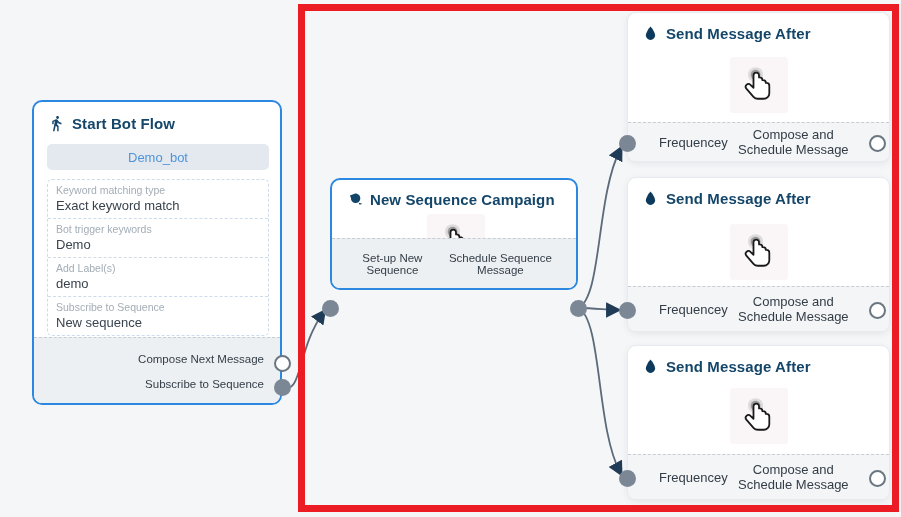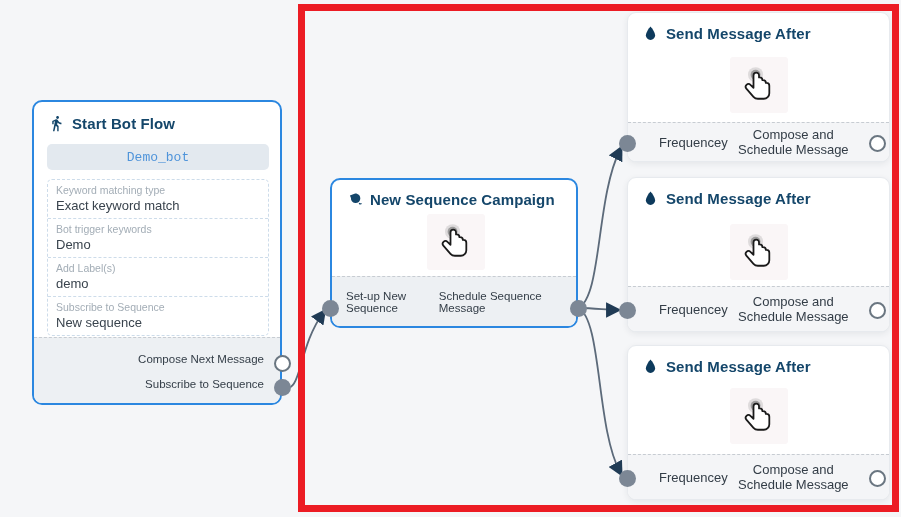--- a/index.html
+++ b/index.html
@@ -11,21 +11,21 @@
   .edges{position:absolute;left:0;top:0;z-index:1;}
   .node{position:absolute;background:#ffffff;box-sizing:border-box;z-index:2;}
   .node.blue{border:2px solid #2b87e0;border-radius:10px;}
   .node.plain{border:1px solid #e7eaee;border-radius:9px;box-shadow:0 2px 6px rgba(35,45,60,0.08);}
   .node-header{display:flex;align-items:center;gap:7px;padding:13px 14px 0 14px;}
   .node-title{font-size:15px;font-weight:bold;color:#14466a;letter-spacing:.1px;white-space:nowrap;}
   .title-icon{width:17px;height:17px;flex:0 0 auto;}
   .bot-btn{
     position:absolute;left:13px;top:42px;width:222px;height:26px;
     background:#e3e9ef;border:none;border-radius:5px;color:#4f94da;
-    font-size:13px;font-family:Liberation Mono, monospace;cursor:pointer;
+    font-size:13px;font-family:Liberation Sans, sans-serif;cursor:pointer;
   }
   .fields{
     position:absolute;left:13px;top:77px;width:222px;
     border:1px dashed #cddcea;border-radius:5px;box-sizing:border-box;background:#fff;
   }
   .field{padding:3px 8px 4px 8px;border-bottom:1px dashed #cddcea;}
   .field:last-child{border-bottom:none;}
   .field-label{font-size:10.5px;color:#a3adb6;line-height:14px;}
   .field-value{font-size:13px;color:#39434d;line-height:17px;}
   .strip{
@@ -96,21 +96,21 @@
         <div class="field-label">Subscribe to Sequence</div>
         <div class="field-value">New sequence</div>
       </div>
     </div>
     <div class="strip" style="height:65px;">
       <div class="out-row" style="top:15px;">Compose Next Message</div>
       <div class="out-row" style="top:40px;">Subscribe to Sequence</div>
     </div>
   </div>
 
-  <div class="node blue" style="left:330px;top:178px;width:248px;height:150px;">
+  <div class="node blue" style="left:330px;top:178px;width:248px;height:112px;text-align:center;">
     <div class="node-header" style="padding-top:11px;">
       <svg class="title-icon" viewBox="0 0 24 24">
         <path fill="#14466a" d="M5.5 6.5 L13 3.5 C17.5 3.5 20.5 6.8 20.2 10.8 C19.9 14.8 16.5 17.5 12.8 17 C9.1 16.5 6.6 13.5 7 10 Z"></path>
         <path fill="#14466a" d="M19 16.5 q2.2 1.4 3.5.4 q-.4 2.6-3 2.2 q-1.2-.2-1.5-1.2 Z"></path>
       </svg>
       <span class="node-title">New Sequence Campaign</span>
     </div>
     <div class="cursor-box" style="left:95px;top:34px;">
       <svg width="44" height="44" viewBox="0 0 32 32">
         <circle cx="13.5" cy="8.5" r="5.5" fill="#8a8a8a" opacity="0.25"></circle>

